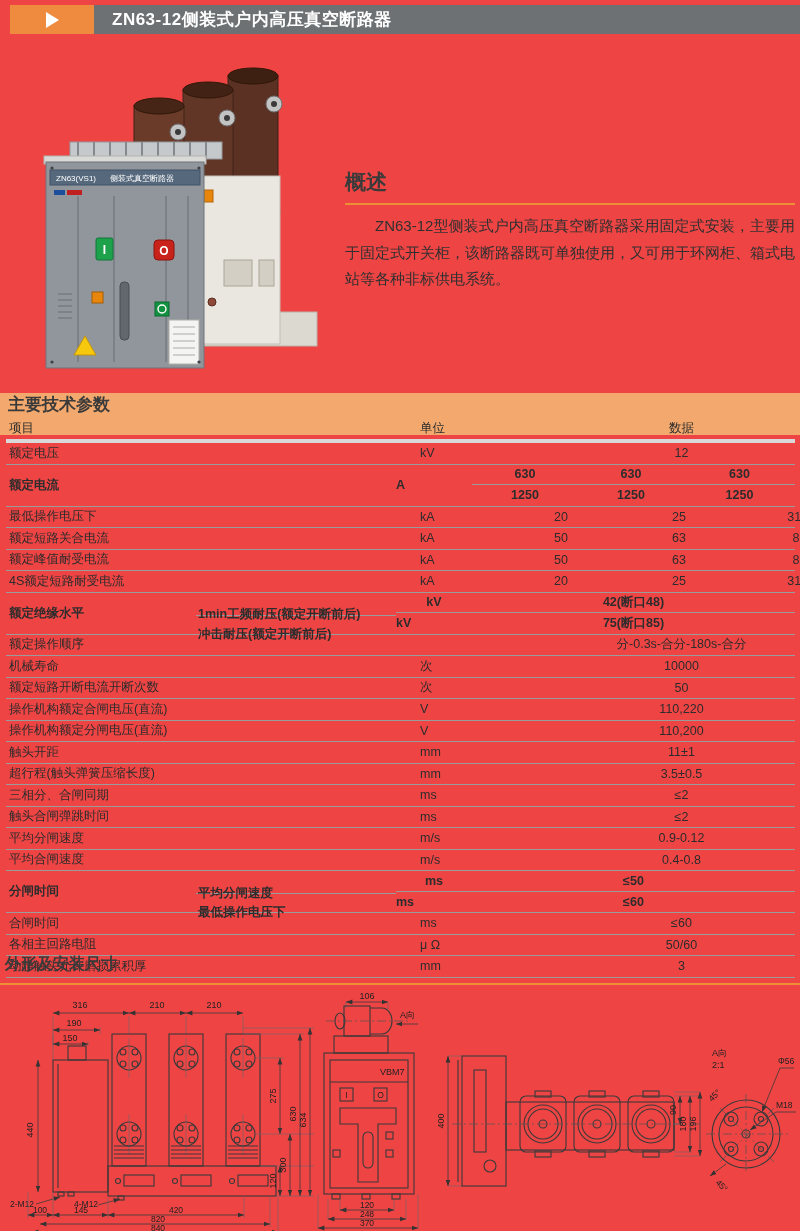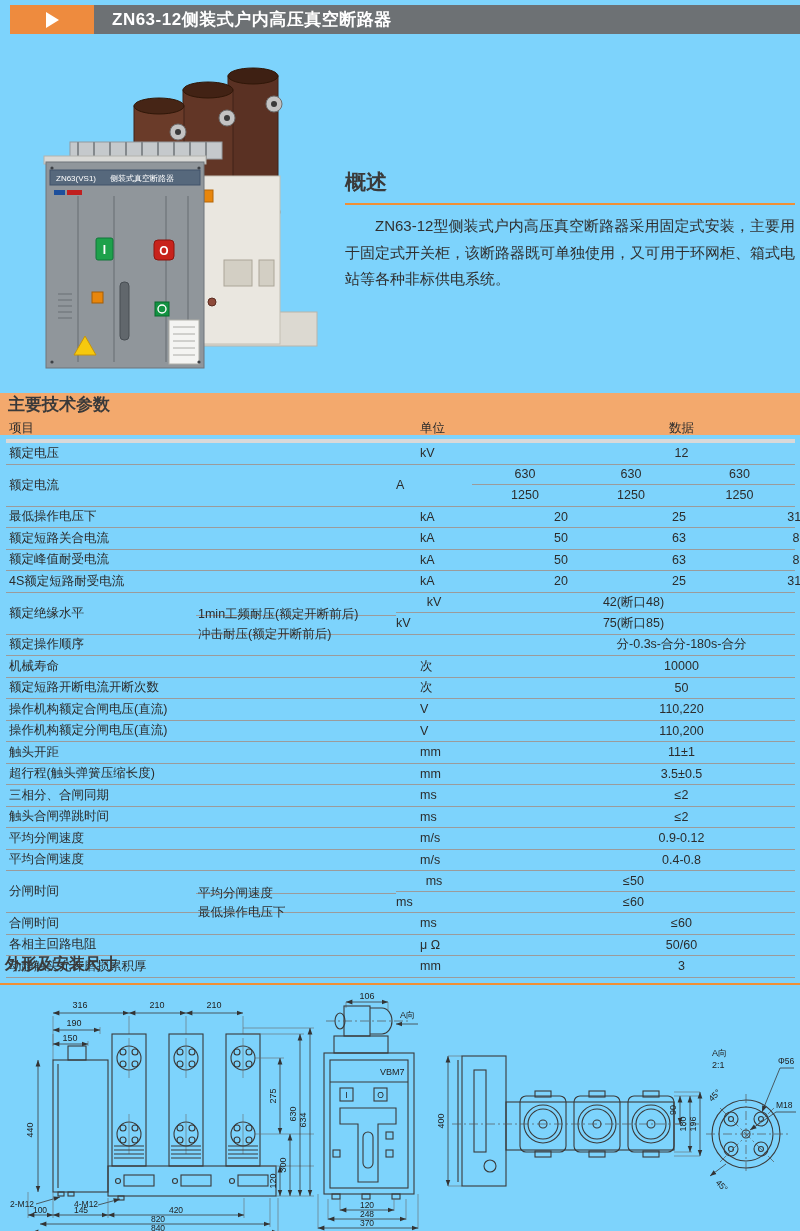--- a/index.html
+++ b/index.html
@@ -1,16 +1,16 @@
 <!DOCTYPE html>
 <html><head>
 <meta charset="utf-8">
 <style>
   html,body{margin:0;padding:0;background:#ffffff;}
-  #page{position:relative;width:800px;height:1231px;background:#7dd3fc;overflow:hidden;
+  #page{position:relative;width:800px;height:1231px;background:#ef4444;overflow:hidden;
         font-family:"Liberation Sans","DejaVu Sans",sans-serif;color:#2e2e2e;}
   
   .tb-orange{position:absolute;left:10px;top:5px;width:84px;height:29px;background:#ee8b3e;
              display:flex;align-items:center;justify-content:center;}
   .tb-orange .tri{width:0;height:0;border-left:13px solid #fff;border-top:8px solid transparent;border-bottom:8px solid transparent;}
   .tb-gray{position:absolute;left:94px;top:5px;right:0;height:29px;background:#6d7174;
            display:flex;align-items:center;}
   .tb-gray span{color:#fff;font-weight:bold;font-size:17px;padding-left:18px;letter-spacing:.5px;}
   
   .photo{position:absolute;left:18px;top:44px;width:312px;height:334px;}
@@ -21,21 +21,21 @@
   .overview p{font-size:15px;line-height:26.5px;margin:8px 0 0 0;text-align:justify;
               text-indent:2em;color:#303030;}
   
   .pbar{position:absolute;left:0;top:393px;right:0;height:42px;background:#f3a96d;}
   .pbar span{display:block;line-height:24px;font-size:17px;font-weight:bold;color:#3a3a3a;padding-left:8px;}
   .ptable{position:absolute;left:6px;top:417px;width:789px;font-size:12.5px;color:#2c2c2c;}
   .prow,.phead{display:grid;grid-template-columns:190px 200px 76px 106px 106px 111px;
                align-items:center;border-bottom:1px solid #9b9b9b;height:20.5px;gap:12px;}
   .phead{border-bottom:4px solid #d9d9d9;height:22px;}
   .prowg{display:grid;grid-template-columns:190px 200px 76px 106px 106px 111px;
-         grid-template-rows:20.5px 20.5px;align-items:center;border-bottom:1px solid #9b9b9b;}
+         grid-template-rows:20.5px 20.5px;align-items:center;border-bottom:1px solid #9b9b9b;font-weight:bold;}
   .cl{grid-column:1/3;padding-left:3px;}
   .cl1{grid-column:1;padding-left:3px;}
   .cs{grid-column:2;padding-left:2px;margin-top:22px;}
   .cu{grid-column:3;text-align:left;}
   .d1{grid-column:4;text-align:center;}
   .d2{grid-column:5;text-align:center;}
   .d3{grid-column:6;text-align:center;}
   .dsp{grid-column:4/7;text-align:center;}
   .gl{grid-row:1/3;}
   .r1{grid-row:1;align-self:stretch;display:flex;align-items:center;}

